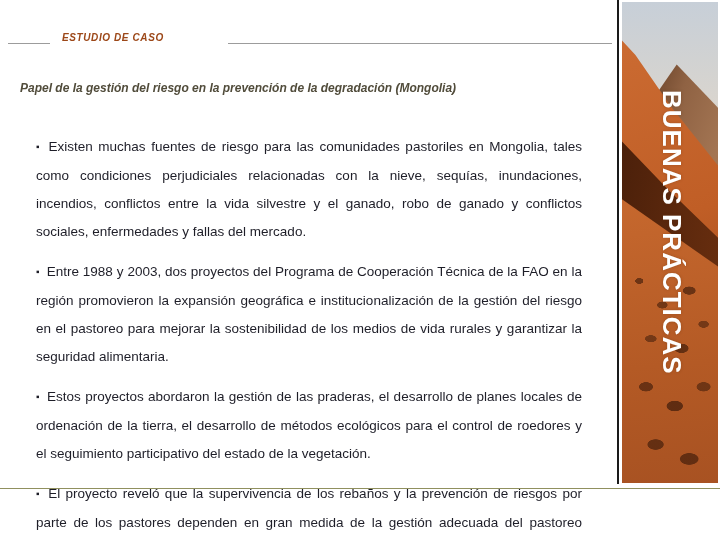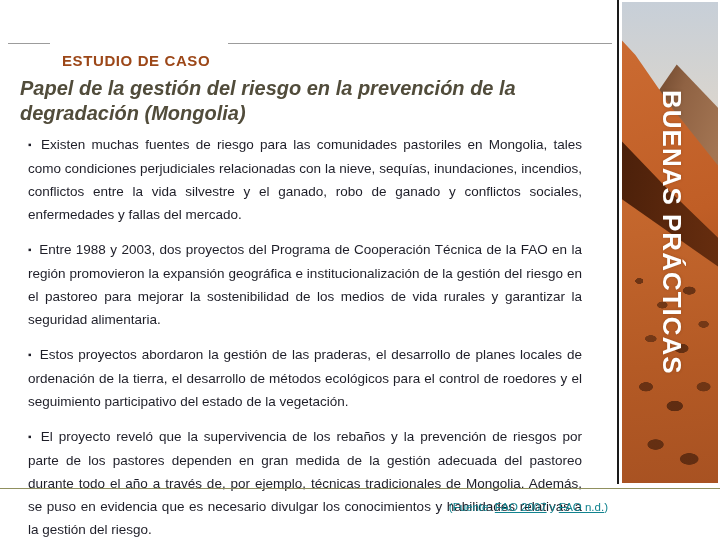--- a/index.html
+++ b/index.html
@@ -2,28 +2,28 @@
 <html style="--eyebrow: #9C4718; --title: #514C3B; --body: #1E1E28; --footer: #11838F; --footer-rule: #90905E; --header-line: #9C9C9C; --divider: #1A1A1A; --dune-orange: #C05E26; --dune-shadow: #4A1D08; --sky: #C7CFD8;"><head>
 <meta charset="utf-8">
 <style>
   html,body{margin:0;padding:0;width:720px;height:540px;overflow:hidden;background:#ffffff;}
   .slide{position:relative;width:720px;height:540px;background:#ffffff;font-family:"Liberation Sans",sans-serif;}
 
   
   .hline{position:absolute;height:1px;background:var(--header-line,#9c9c9c);top:43px;}
   .hline.left{left:8px;width:42px;}
   .hline.right{left:228px;width:384px;}
-  .eyebrow{position:absolute;left:62px;top:52px;font-size:15px;font-weight:bold;letter-spacing:.6px;color:var(--eyebrow,#9c4718);}
+  .eyebrow{position:absolute;left:62px;top:32px;font-size:10px;font-weight:bold;letter-spacing:.6px;color:var(--eyebrow,#9c4718);font-style:italic;}
 
   
-  .title{position:absolute;left:20px;top:76px;width:585px;margin:0;font-size:20px;line-height:25px;font-weight:bold;font-style:italic;color:var(--title,#514c3b);}
+  .title{position:absolute;left:20px;top:76px;width:585px;margin:0;font-size:12px;line-height:25px;font-weight:bold;font-style:italic;color:var(--title,#514c3b);}
 
   
   .body{position:absolute;left:20px;top:133px;width:562px;}
-  .bullet{margin:0 0 12px 8px;text-align:justify;font-size:13.5px;line-height:23px;color:var(--body,#1e1e28);}
+  .bullet{margin:0 0 12px 16px;text-align:justify;font-size:13.5px;line-height:28px;color:var(--body,#1e1e28);}
   .mk{font-size:10px;margin-right:7px;position:relative;top:-1px;}
 
   
   .vline{position:absolute;left:617px;top:0;width:2px;height:484px;background:var(--divider,#1a1a1a);}
   .photo{position:absolute;left:622px;top:2px;width:96px;height:481px;overflow:hidden;background:#c8cfd6;}
   .ph{position:absolute;inset:0;}
   .ph-sky{background:linear-gradient(180deg,#c7cfd8 0%,#d1d2d2 12%,#dad5ce 22%,#d9d1c8 32%,#d4cbc0 45%);}
   .ph-far{clip-path:polygon(12% 26%,57% 13%,100% 22%,100% 60%,12% 60%);
     background:linear-gradient(110deg,#5f3a22 16%,#8f6243 34%,#a37553 55%,#9c6e4c 80%);}
   .ph-left{clip-path:polygon(0 8%,14% 11%,52% 22%,100% 34%,100% 100%,0 100%);
@@ -79,15 +79,14 @@
     <div class="ph ph-sky"></div>
     <div class="ph ph-far"></div>
     <div class="ph ph-left"></div>
     <div class="ph ph-shadow"></div>
     <div class="ph ph-sand"></div>
     <div class="ph-label">BUENAS PRÁCTICAS</div>
   </div>
 
   <div class="frule"></div>
 
-  <div class="footer"><span>(Fuente: </span><a href="#" class="flink">FAO 2007</a><span> y </span><a href="#" class="flink">FAO n.d.</a><span>)</span></div>
 
 </div>
 
 </body></html>

